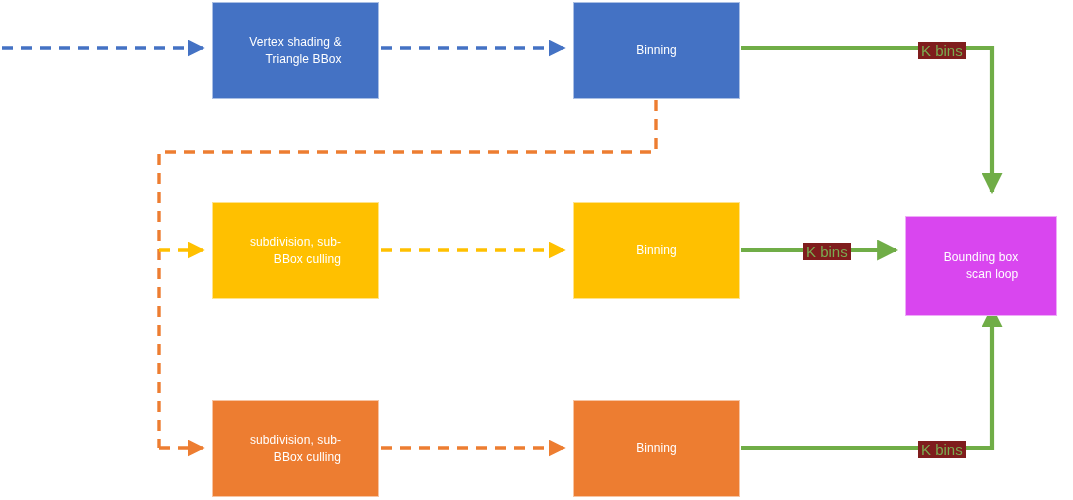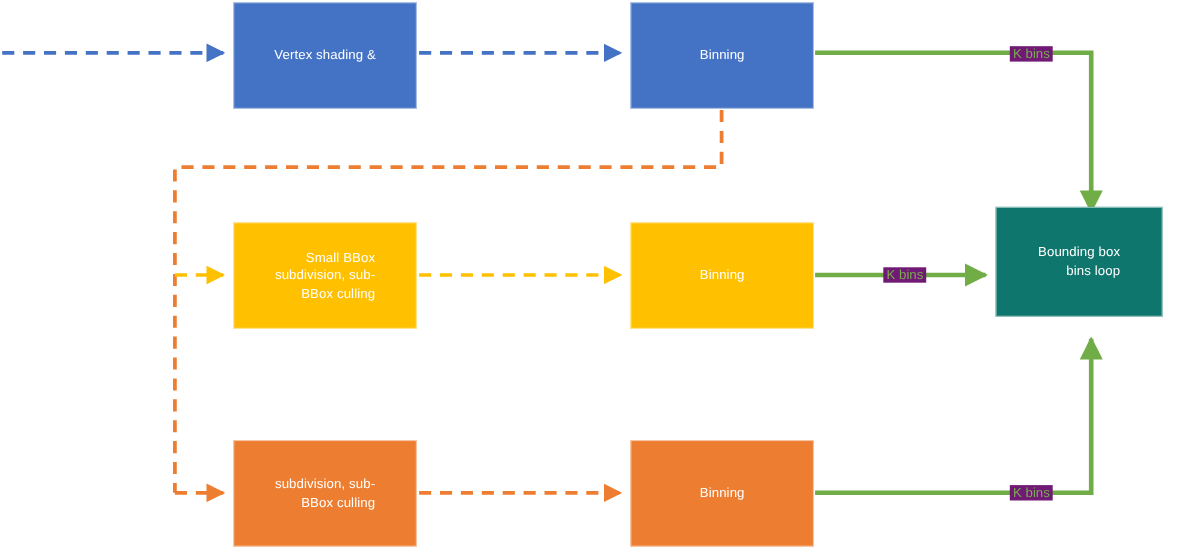--- a/index.html
+++ b/index.html
@@ -35,24 +35,24 @@
     font-size: 12px;
     line-height: 1.38;
     letter-spacing: 0.1px;
     padding: 14px 6px;
     border: 1px solid rgba(255,255,255,0.55);
   }
   .node span { display: block; }
 
   .edge-label {
     position: absolute;
-    font-size: 12px;
+    font-size: 15px;
     line-height: 1;
     color: #7aab51;
-    background: #701a75;
+    background: #7f1d1d;
     padding: 1px 3px;
     white-space: nowrap;
   }
 </style>
 </head>
 <body>
 
 <div id="canvas" style="background: rgb(255, 255, 255);">
 
   <svg class="layer" viewBox="0 0 1073 500" xmlns="http://www.w3.org/2000/svg">
@@ -88,32 +88,32 @@
     <path d="M 741 48 L 992 48 L 992 192" fill="none" stroke="#70ad47" stroke-width="4.2" marker-end="url(#arrow-green)"></path>
 
     <path d="M 741 250 L 896 250" fill="none" stroke="#70ad47" stroke-width="4.2" marker-end="url(#arrow-green)"></path>
 
     <path d="M 741 448 L 992 448 L 992 308" fill="none" stroke="#70ad47" stroke-width="4.2" marker-end="url(#arrow-green)"></path>
   </svg>
 
   <div class="node" id="node-0" style="left: 212px; top: 2px; width: 167px; height: 97px; background: rgb(68, 114, 196);">
     <div>
       <span>Vertex shading &amp;</span>
+      <span>Triangle BBox</span>
     </div>
   </div>
 
   <div class="node" id="node-1" style="left: 573px; top: 2px; width: 167px; height: 97px; background: rgb(68, 114, 196);">
     <div>
       <span>Binning</span>
     </div>
   </div>
 
   <div class="node" id="node-2" style="left: 212px; top: 202px; width: 167px; height: 97px; background: rgb(255, 192, 0);">
     <div>
-      <span>Small BBox</span>
       <span>subdivision, sub-</span>
       <span>BBox culling</span>
     </div>
   </div>
 
   <div class="node" id="node-3" style="left: 573px; top: 202px; width: 167px; height: 97px; background: rgb(255, 192, 0);">
     <div>
       <span>Binning</span>
     </div>
   </div>
@@ -124,24 +124,24 @@
       <span>BBox culling</span>
     </div>
   </div>
 
   <div class="node" id="node-5" style="left: 573px; top: 400px; width: 167px; height: 97px; background: rgb(237, 125, 49);">
     <div>
       <span>Binning</span>
     </div>
   </div>
 
-  <div class="node" id="node-6" style="left: 905px; top: 188px; width: 152px; height: 100px; background: #0f766e;">
+  <div class="node" id="node-6" style="left: 905px; top: 216px; width: 152px; height: 100px; background: #d946ef;">
     <div>
       <span>Bounding box</span>
-      <span>bins loop</span>
+      <span>scan loop</span>
     </div>
   </div>
 
   <div class="edge-label" id="lbl-0" style="left: 918px; top: 42px; color: rgb(122, 171, 81);">K bins</div>
   <div class="edge-label" id="lbl-1" style="left: 803px; top: 243px; color: rgb(122, 171, 81);">K bins</div>
   <div class="edge-label" id="lbl-2" style="left: 918px; top: 441px; color: rgb(122, 171, 81);">K bins</div>
 
 </div>
 
 </body></html>

